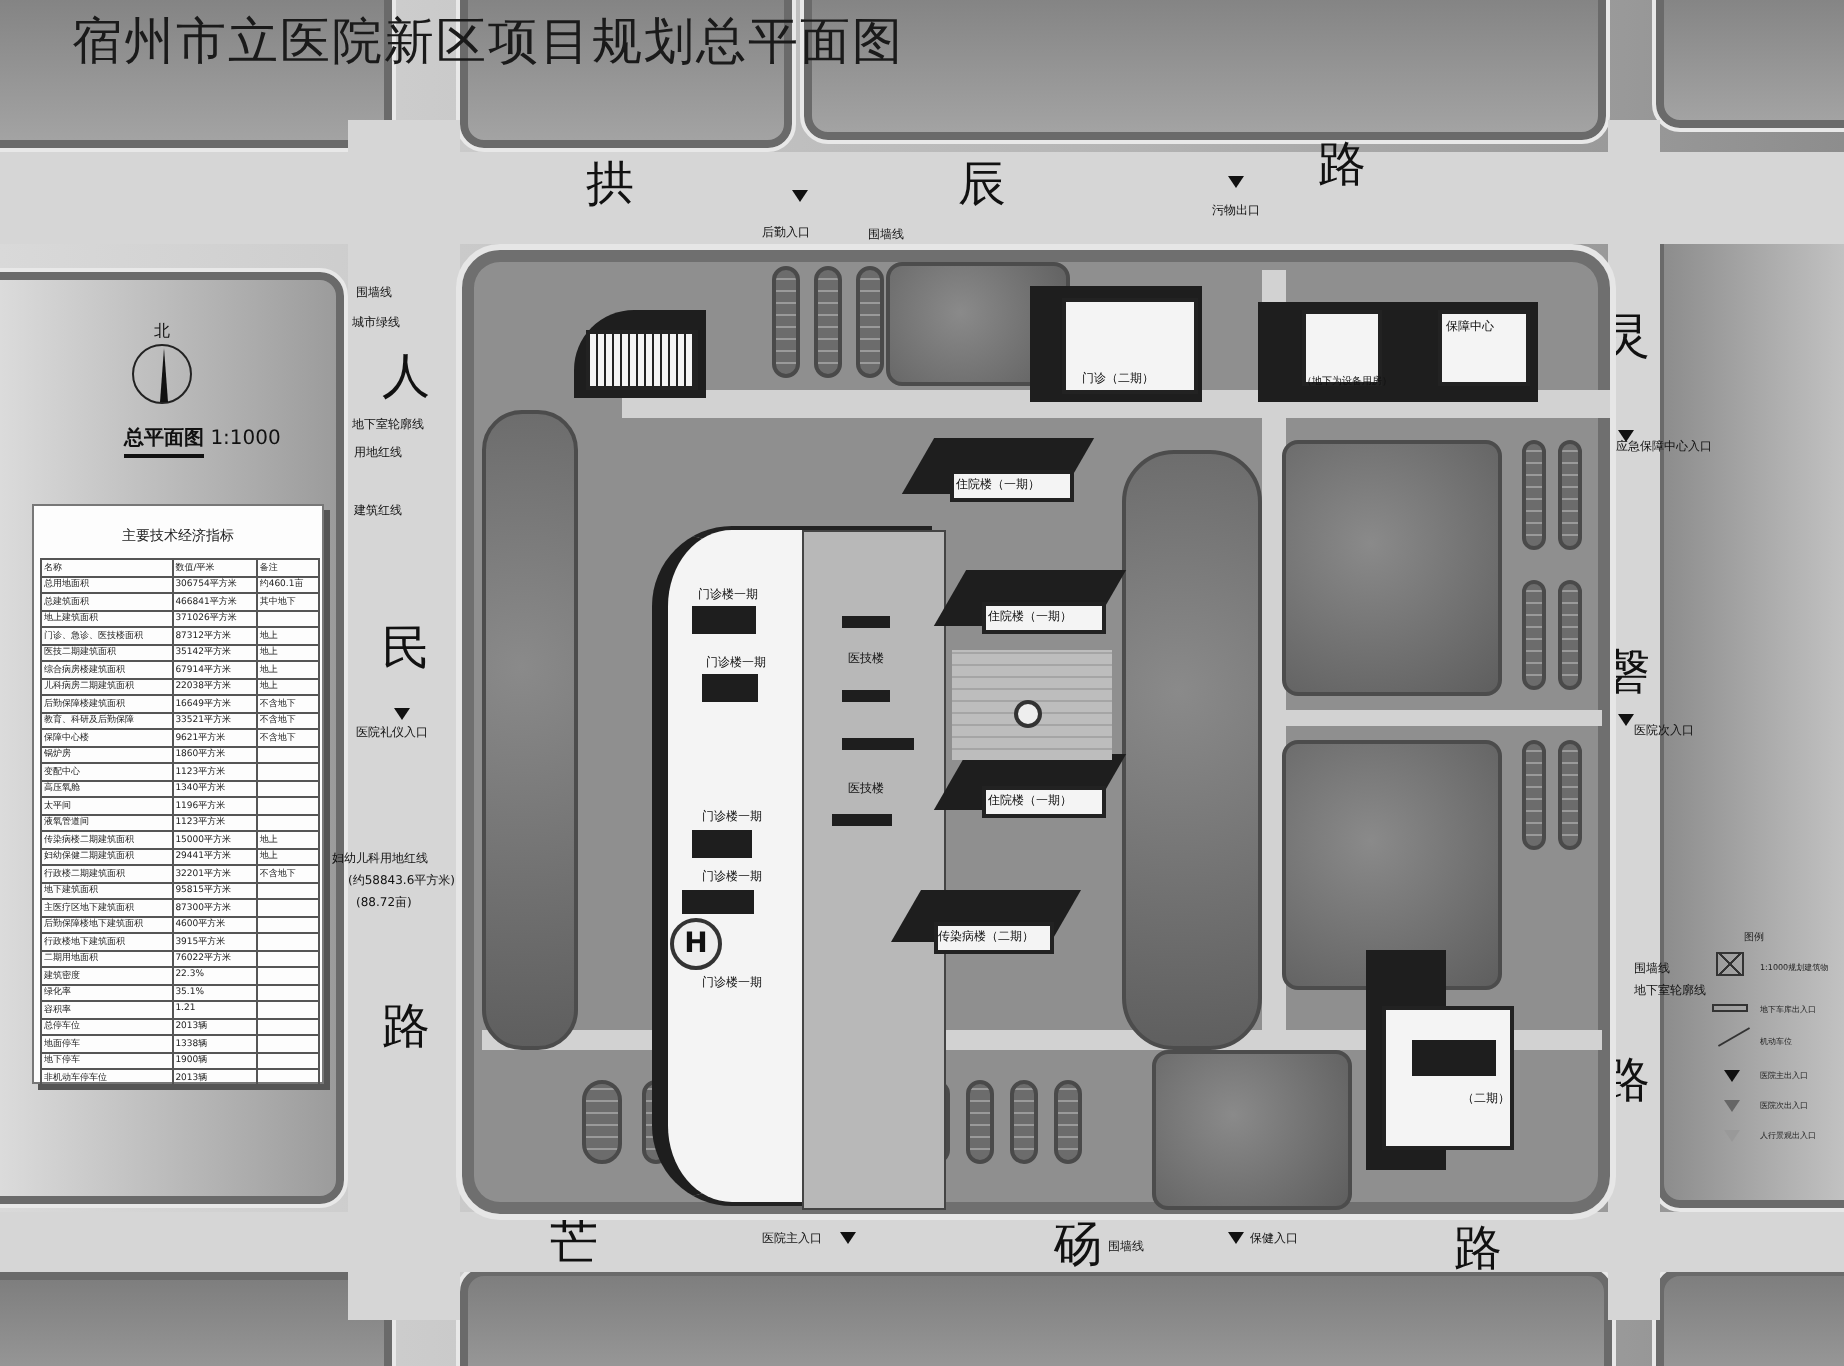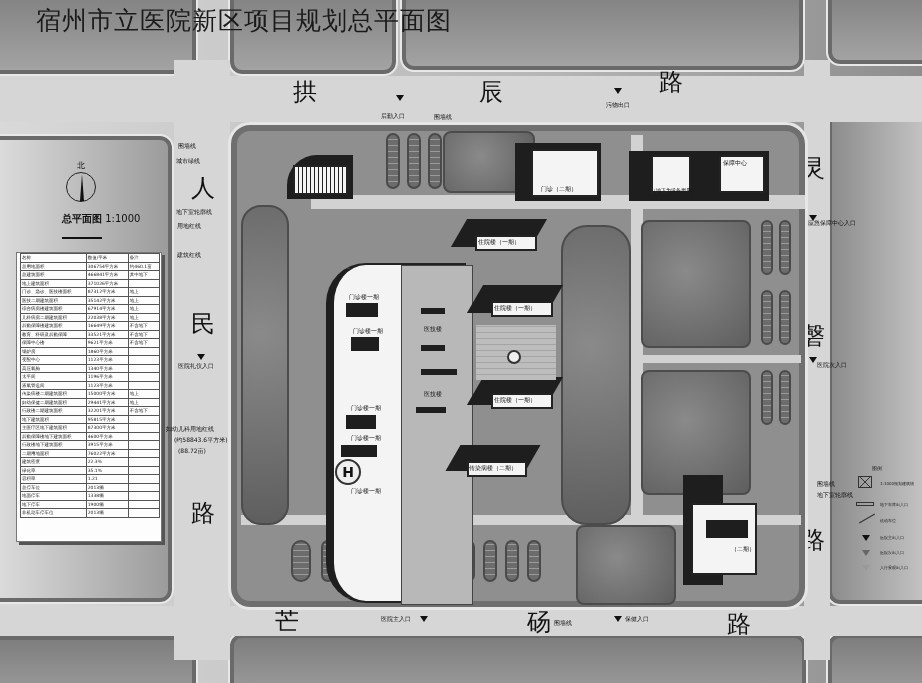--- a/index.html
+++ b/index.html
@@ -72,21 +72,21 @@
   .compass {
     position: absolute; left: 66px; top: 172px; width: 30px; height: 30px;
     border: 1px solid #222; border-radius: 50%;
   }
   .compass-needle {
     position: absolute; left: 13px; top: 1px; width: 0; height: 0;
     border-left: 2px solid transparent; border-right: 2px solid transparent;
     border-bottom: 27px solid #111;
   }
   .scale-title { position: absolute; left: 62px; top: 212px; font-size: 10px; }
-  .scale-title .u { border-bottom: 2px solid #111; padding-bottom: 13px; font-weight: bold; }
+  .scale-title .u { border-bottom: 2px solid #111; padding-bottom: 2px; font-weight: bold; }
   .legend-item { position: absolute; font-size: 4px; color: #222; }
   .heli {
     position: absolute; width: 26px; height: 26px; border-radius: 50%;
     background: #eee; border: 2px solid #333; font-size: 14px;
     text-align: center; line-height: 22px; font-weight: bold;
   }
 </style>
 </head>
 <body>
 
@@ -112,20 +112,21 @@
 <div class="lbl" style="left:77px;top:160px;font-size:8px;">北</div>
 <div class="compass">
     <div class="compass-needle"></div>
   </div>
 <div class="scale-title">
   <span class="u">总平面图</span>
   <span>1:1000</span>
 </div>
 
 <div class="tech-table">
+  <div class="tt">主要技术经济指标</div>
   <table>
     <tbody>
         <tr>
       <td>名称</td>
       <td>数值/平米</td>
       <td>备注</td>
     </tr>
     </tbody>
       <tbody id="tech-rows">
         <tr>

